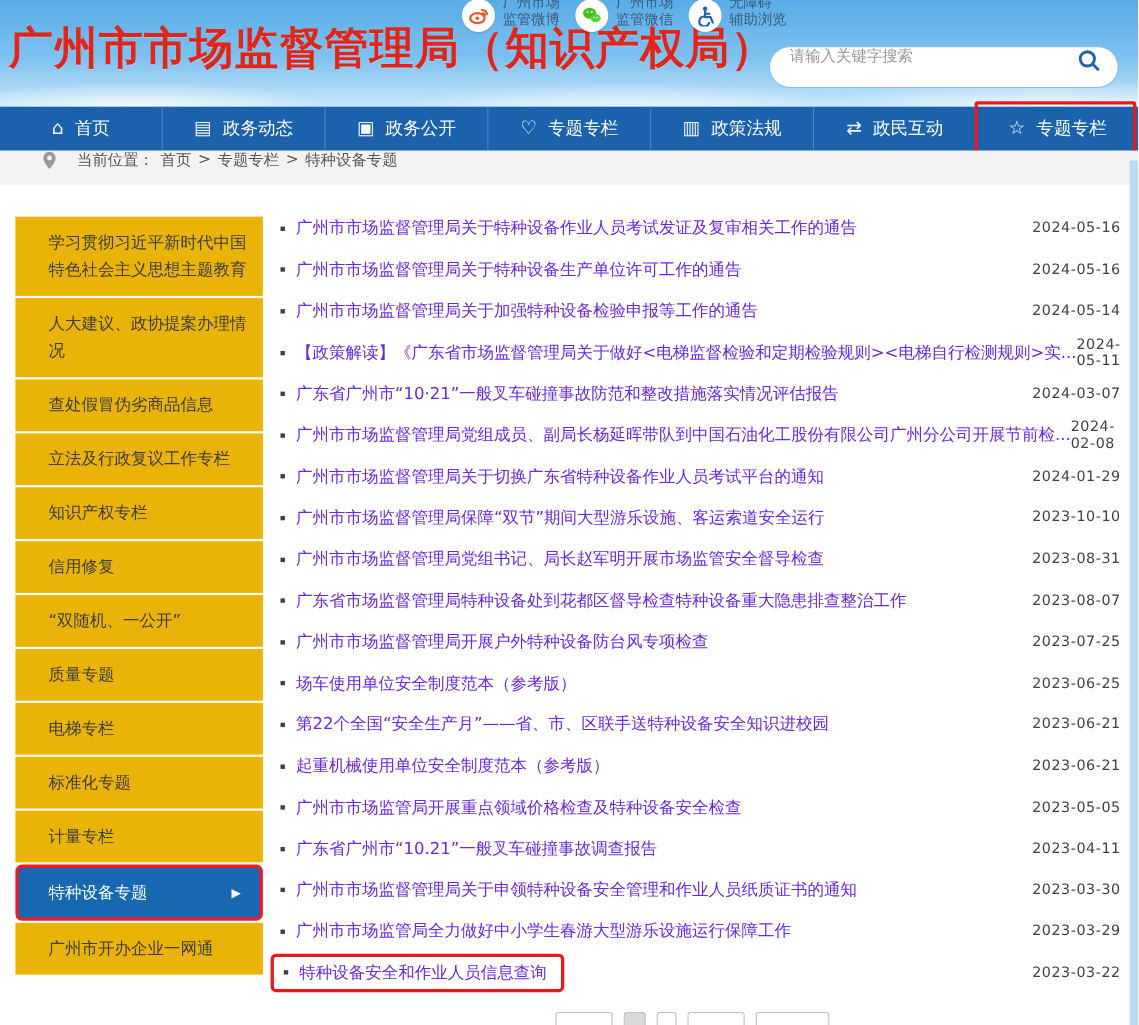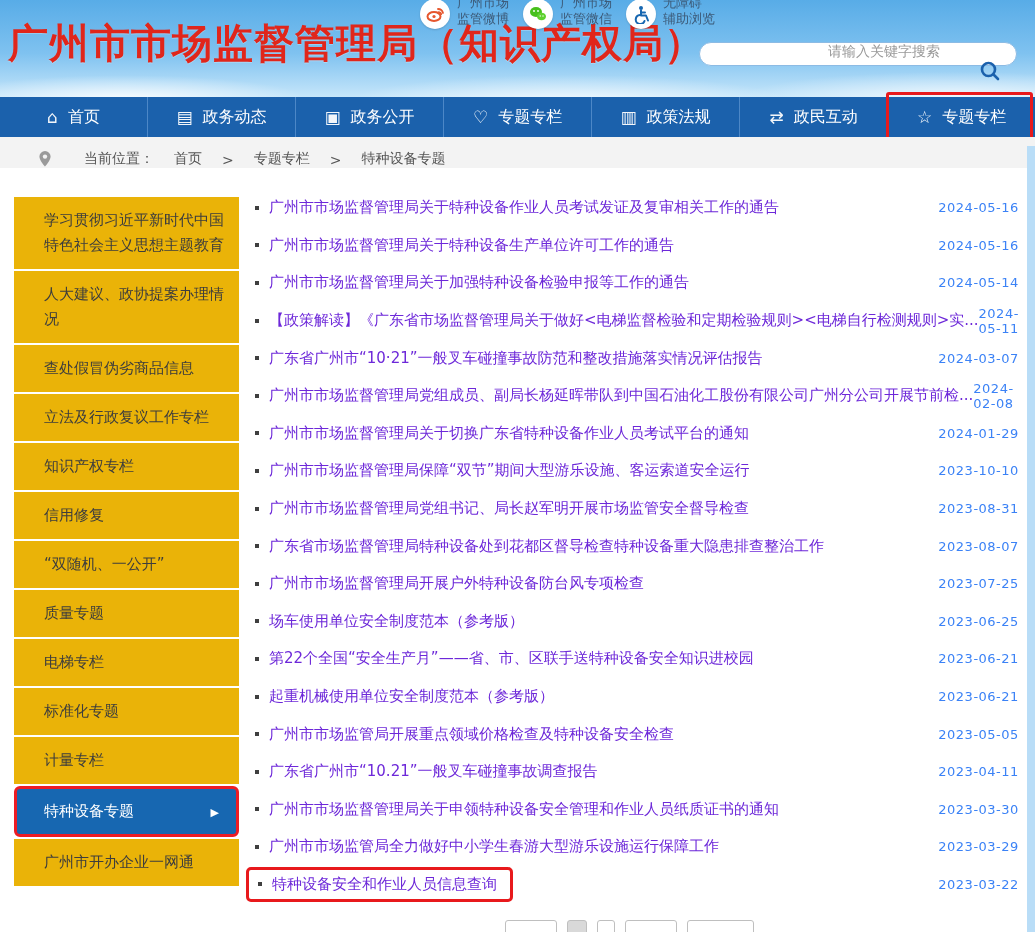--- a/index.html
+++ b/index.html
@@ -22,42 +22,42 @@
   }
   .social-row { position:absolute; top:-7px; right:320px; display:flex; gap:14px; }
   .social-item { display:flex; align-items:center; gap:7px; }
   .social-circle {
     width:30px; height:30px; border-radius:50%; background:#fff;
     display:flex; align-items:center; justify-content:center; margin-top:6px;
     box-shadow:0 1px 2px rgba(0,0,0,.15);
   }
   .social-label { font-size:13px; line-height:16px; color:#3c5a78; white-space:nowrap; }
   .search-wrap {
-    position:absolute; top:42px; right:18px; width:318px; height:24px;
+    position:absolute; top:42px; right:18px; width:318px; height:38px;
     background:#fff; border:1px solid #8cbbe4; border-radius:19px;
-    display:flex; align-items:flex-end; padding:0 14px 0 18px;flex-direction:column;
+    display:flex; align-items:flex-start; padding:0 14px 0 18px;
   }
   .search-input { flex:1; border:none; outline:none; font-size:14px; color:#333;
     font-family:"DejaVu Sans","Liberation Sans",sans-serif; background:transparent; }
   .search-input::placeholder { color:#999; }
 
   
   .nav { position:absolute; top:97px; left:0; width:1035px; height:40px;
     background:#1b61ac; display:flex; }
   .nav-item { flex:1; display:flex; align-items:center; justify-content:center; gap:10px;
     color:#fff; cursor:pointer; position:relative; }
   .nav-item + .nav-item { border-left:1px solid #4c87c7; }
   .nav-icon { font-size:17px; line-height:1; opacity:.95; }
   .nav-label { font-size:16px; }
   .nav-item.highlight::after { content:""; position:absolute; left:-2px; right:2px; top:-5px; bottom:-5px;
     border:3px solid #e8191c; border-radius:3px; pointer-events:none; }
 
   
   .crumb-bar { position:absolute; top:137px; left:0; width:1035px; height:31px;
-    background:#f3f3f3; display:flex; align-items:flex-end; padding-left:38px; gap:20px; }
+    background:#f3f3f3; display:flex; align-items:flex-start; padding-left:38px; gap:6px; }
   .crumb-bar, .crumb-bar span { font-size:14px; color:#555; }
   .pin { margin-right:12px; display:flex; }
   .crumb-item { cursor:pointer; }
 
   
   .content { position:absolute; top:168px; left:0; width:1027px; bottom:0; display:flex; }
 
   
   .sidebar { width:225px; margin:29px 0 0 14px; flex:none; }
   .side-item { position:relative; background:#eab308; margin-bottom:2px;
@@ -67,21 +67,21 @@
     padding:10px 11px 10px 27px; }
   .side-item.active .arrow { display:block; position:absolute; right:17px; top:50%;
     transform:translateY(-50%); font-size:11px; color:#fff; }
 
   
   .list { flex:1; padding:21px 14px 0 12px; }
   .row { display:flex; align-items:center; height:37.6px; }
   .row-main { display:flex; align-items:center; cursor:pointer; }
   .bullet { width:4px; height:4px; background:#3f3f3f; margin:0 10px 0 4px; flex:none; }
   .row-title { font-size:15px; color:#6d28d9; white-space:nowrap; }
-  .row-date { margin-left:auto; font-size:13px; color:#3b82f6; letter-spacing:.5px; }
+  .row-date { margin-left:auto; font-size:13px; color:#404040; letter-spacing:.5px; }
   .row.highlight .row-main { border:3px solid #e8191c; border-radius:5px;
     padding:5px 13px 5px 5px; margin-left:-5px; }
 
   
   .pager { position:absolute; bottom:-14px; left:505px; display:flex; gap:10px; }
   .pg { height:26px; background:#fff; border:1px solid #bfbfbf; border-radius:3px; }
   .pg.active { background:#d9d9d9; }
   .pg.w-lg { width:52px; } .pg.w-sm { width:20px; } .pg.w-xs { width:18px; } .pg.w-xl { width:67px; }
 
   

